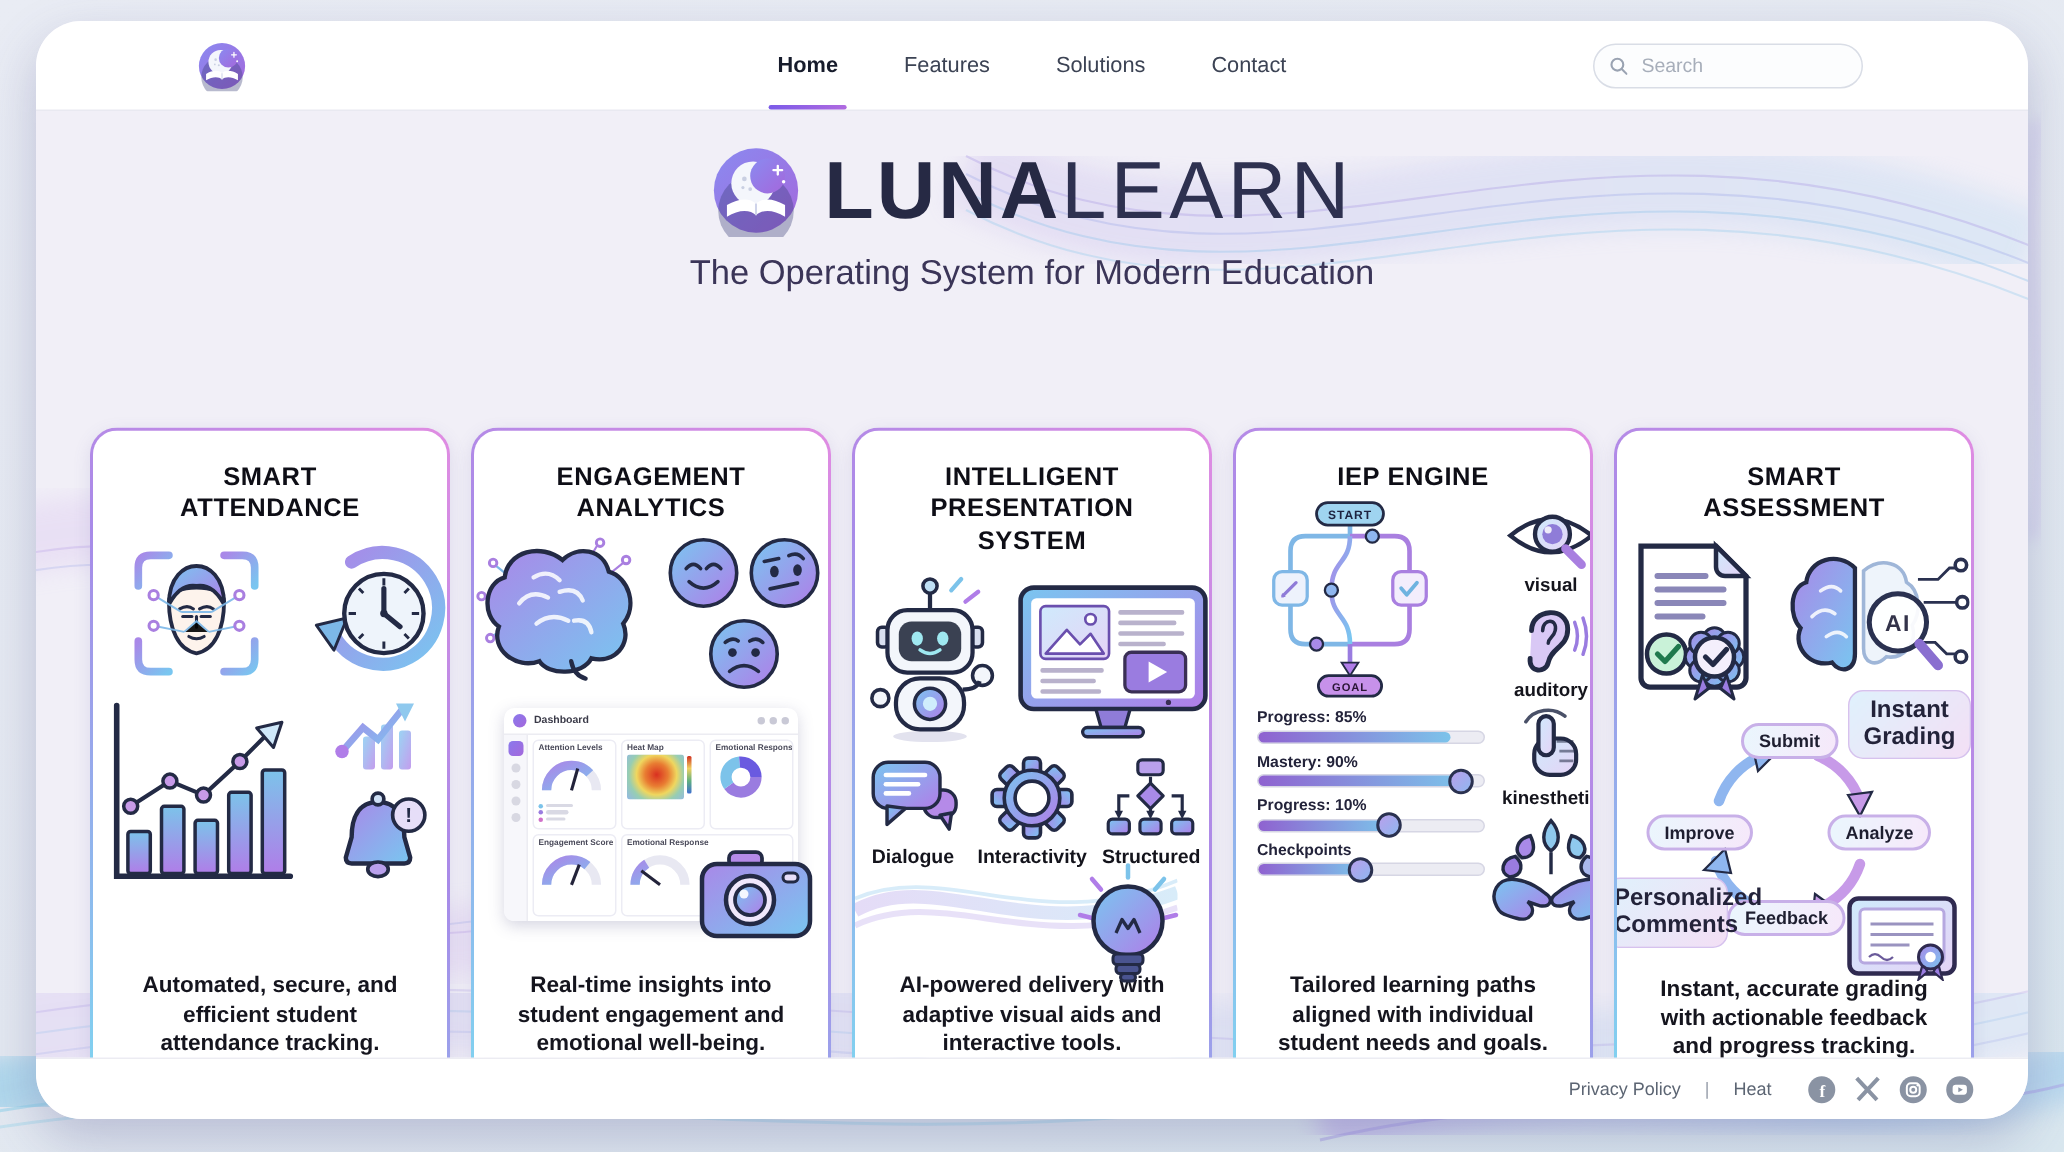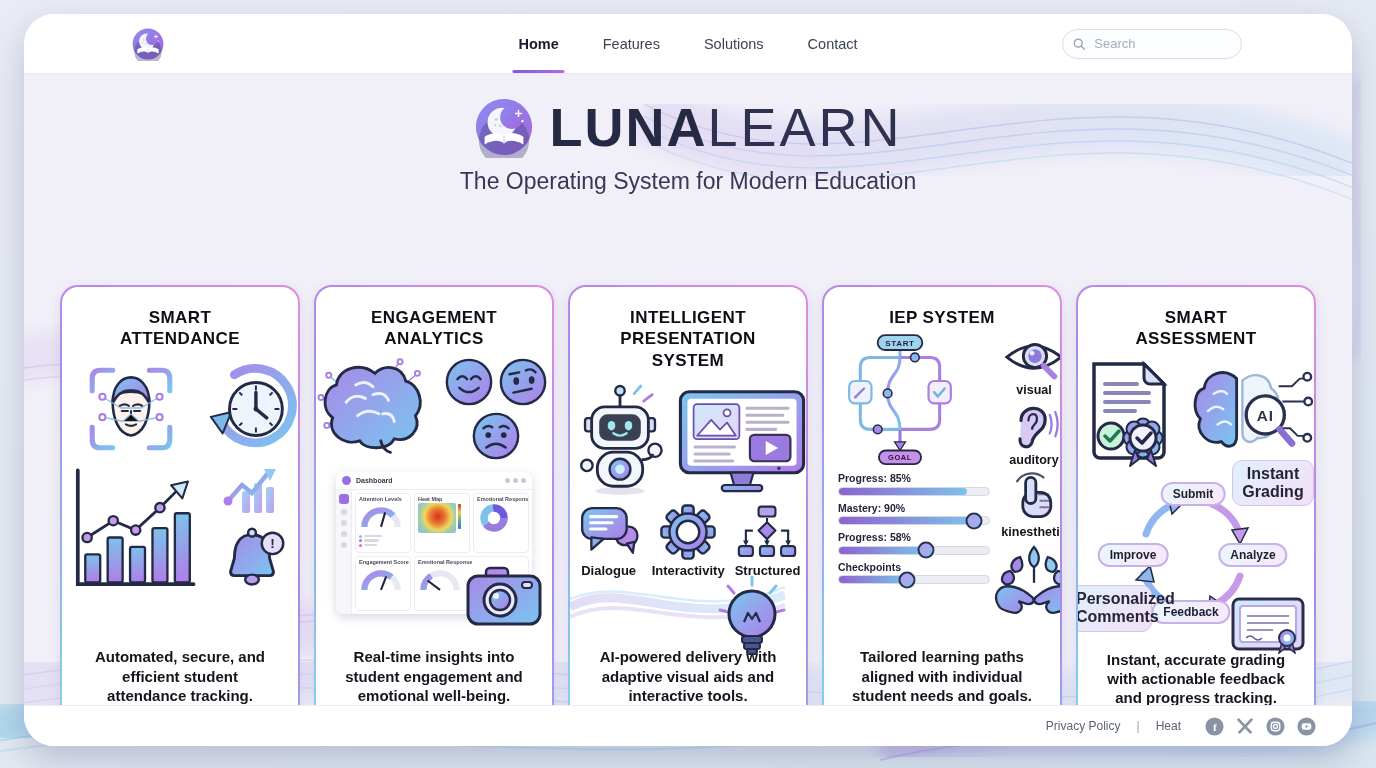--- a/index.html
+++ b/index.html
@@ -572,21 +572,21 @@
             <path d="M30,48 l4,-9 l4,6 l4,-6 l4,9" stroke="#232a45" stroke-width="2.2" fill="none" stroke-linejoin="round"></path>
             <rect x="28" y="62" width="20" height="7" rx="2.5" fill="#4a5490" stroke="#232a45" stroke-width="2"></rect>
             <rect x="30" y="69" width="16" height="6" rx="2.5" fill="#4a5490" stroke="#232a45" stroke-width="2"></rect>
             <rect x="33" y="75" width="10" height="5" rx="2.5" fill="#4a5490" stroke="#232a45" stroke-width="2"></rect>
           </svg>
         </div>
         <div class="caption">AI-powered delivery with adaptive visual aids and interactive tools.</div>
       </div>
 
       <div class="card">
-        <div class="card-title">IEP SYSTEM</div>
+        <div class="card-title">IEP ENGINE</div>
         <div class="c4-body">
           <div class="c4-left">
             <svg width="124" height="134" viewBox="0 0 200 214">
               <path d="M100,28 V40" stroke="#7fb7e6" stroke-width="5" fill="none"></path>
               <path d="M100,40 H52 Q36,40 36,56 V140 Q36,156 52,156 H98" stroke="#7fb7e6" stroke-width="5" fill="none"></path>
               <path d="M100,40 H148 Q164,40 164,56 V140 Q164,156 148,156 H100" stroke="#a97fe0" stroke-width="5" fill="none"></path>
               <path d="M100,40 C100,70 80,66 80,98 C80,128 100,124 100,156" stroke="url(#gPB)" stroke-width="5" fill="none"></path>
               <rect x="18" y="78" width="36" height="36" rx="9" fill="#edf2fc" stroke="#7fb7e6" stroke-width="3.5"></rect>
               <path d="M28,104 L42,90" stroke="#8f7cd8" stroke-width="3.5" stroke-linecap="round"></path>
               <polygon points="26,106 31,105 27,101" fill="#8f7cd8"></polygon>
@@ -612,21 +612,21 @@
                   </div>
               </div>
               <div class="bar-row">
                 <div class="bl">Mastery: 90%</div>
                 <div class="track">
                     <div class="fill" style="width: 90%;"></div>
                     <div class="knob" style="left: 90%;"></div>
                   </div>
               </div>
               <div class="bar-row">
-                <div class="bl">Progress: 58%</div>
+                <div class="bl">Progress: 10%</div>
                 <div class="track">
                     <div class="fill" style="width: 58%;"></div>
                     <div class="knob" style="left: 58%;"></div>
                   </div>
               </div>
               <div class="bar-row">
                 <div class="bl">Checkpoints</div>
                 <div class="track">
                     <div class="fill" style="width: 45%;"></div>
                     <div class="knob" style="left: 45%;"></div>

